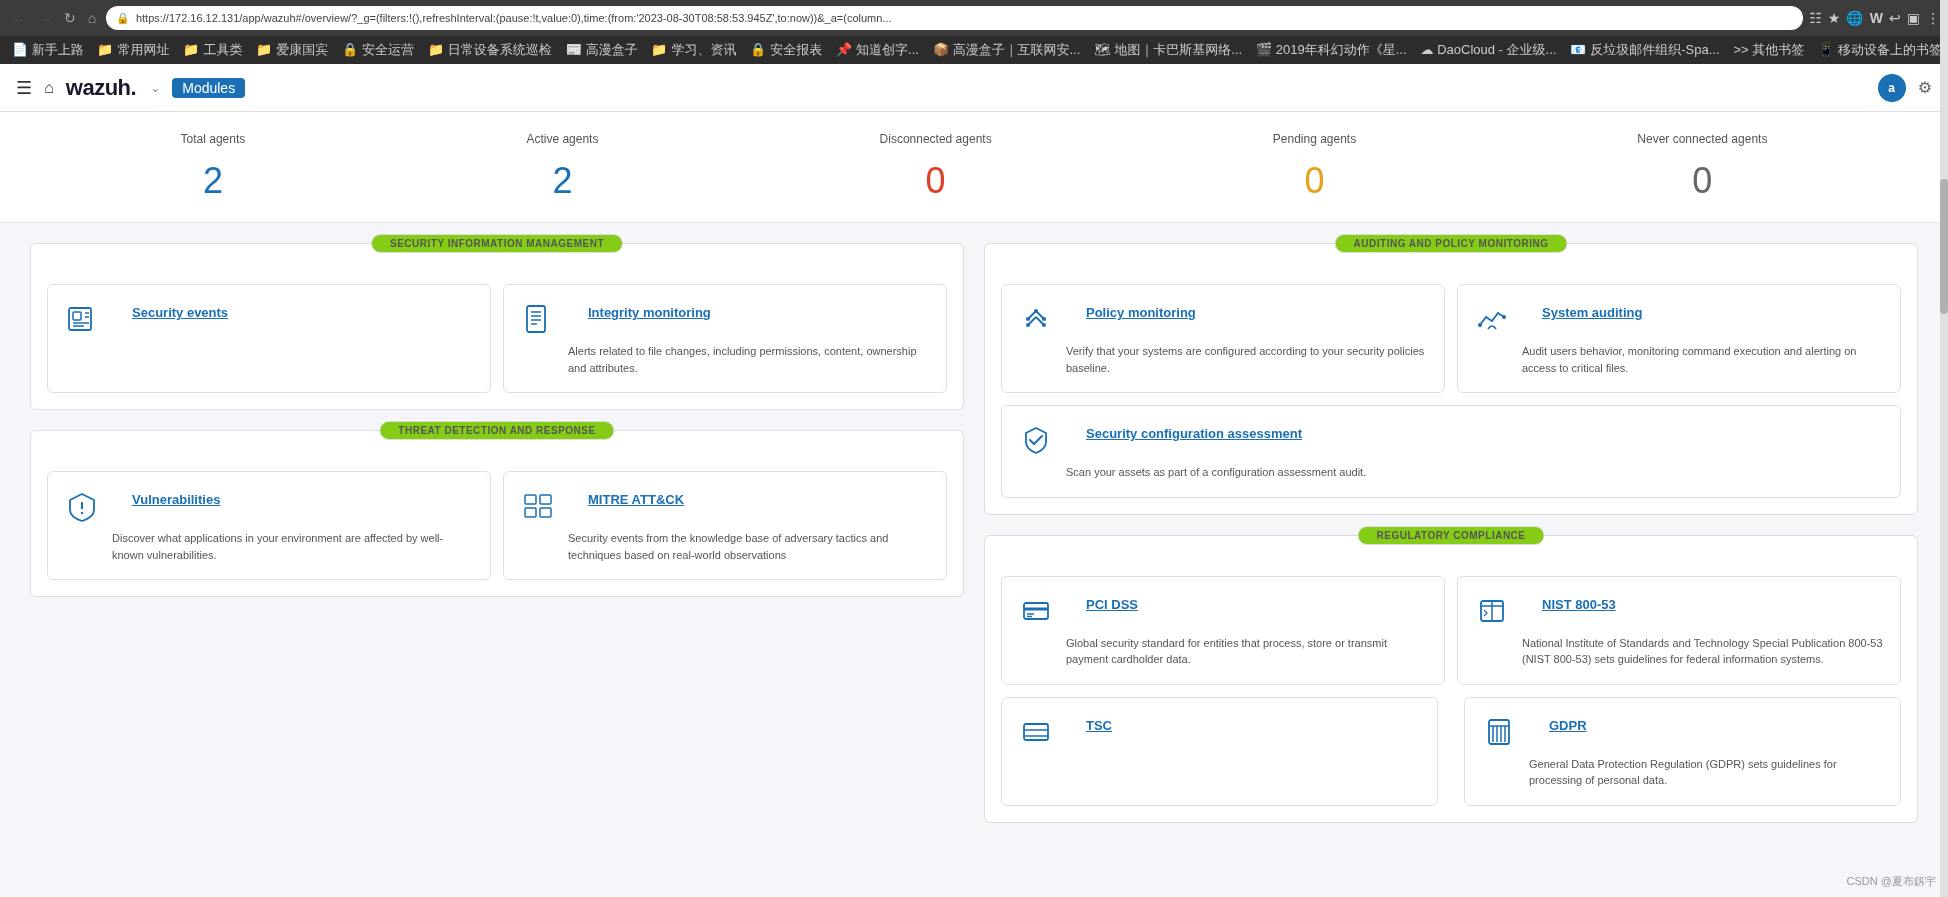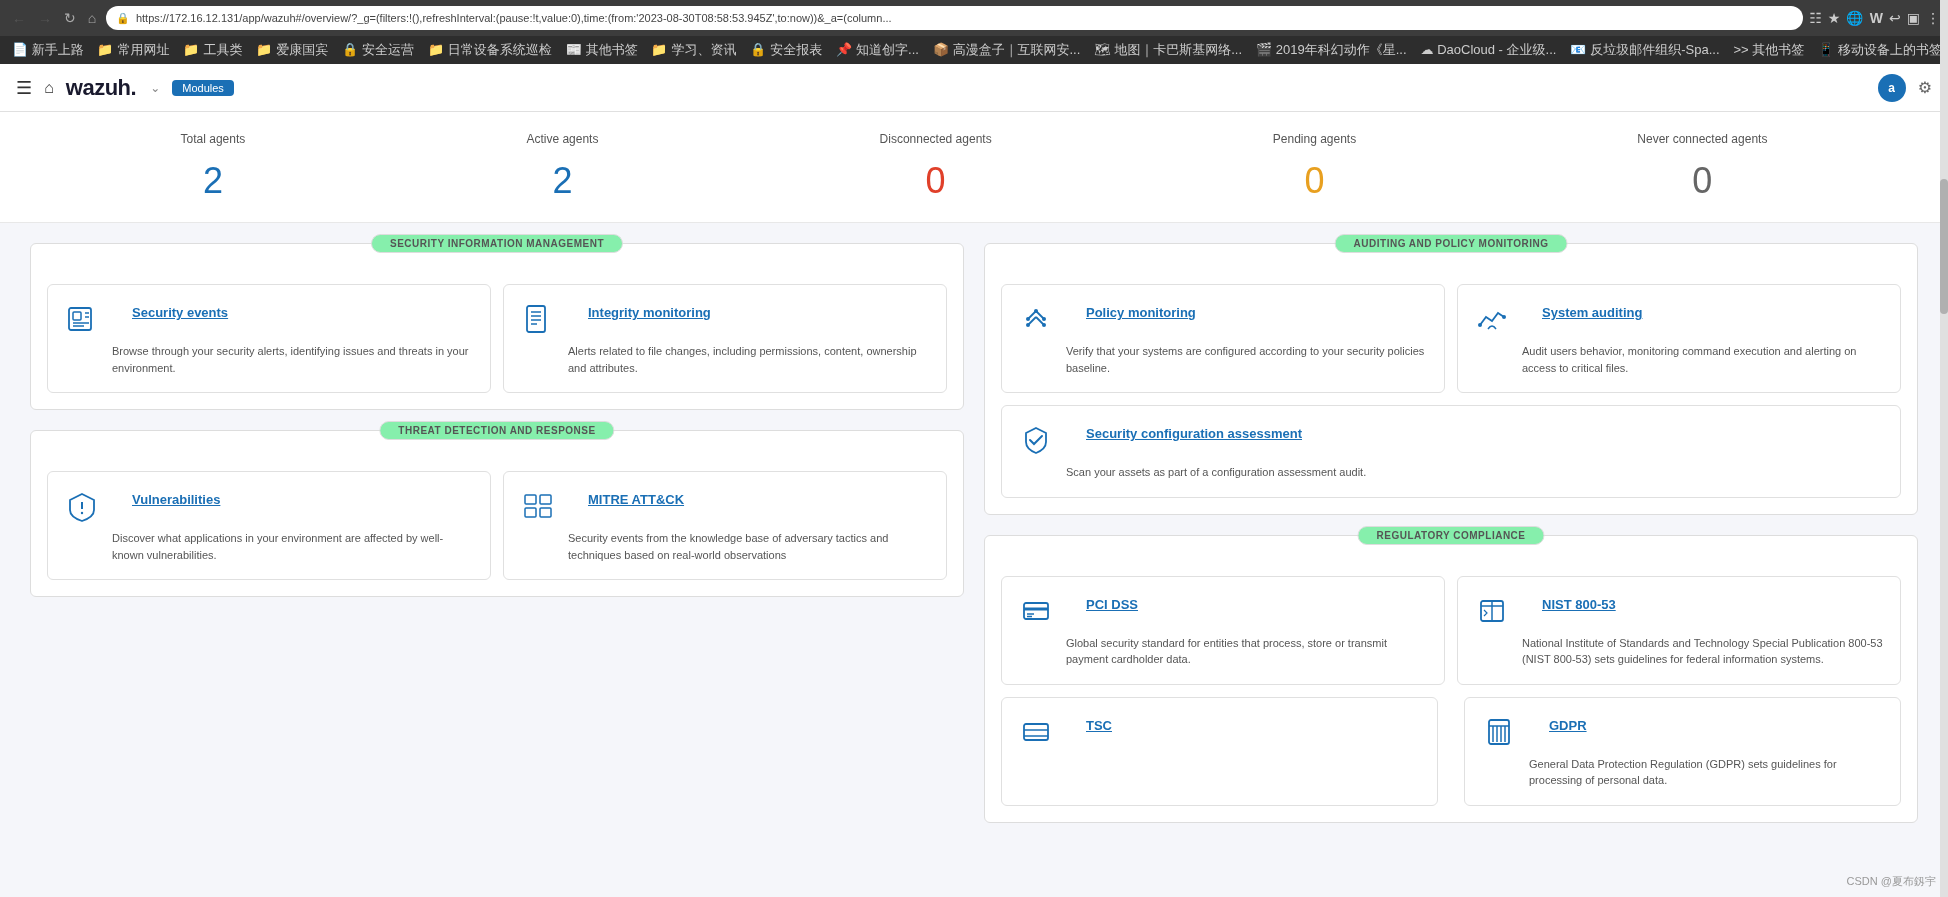--- a/index.html
+++ b/index.html
@@ -63,21 +63,21 @@
       gap: 12px;
     }
     .hamburger { font-size: 18px; cursor: pointer; color: #333; }
     .home-icon { font-size: 16px; color: #333; cursor: pointer; }
     .wazuh-logo { font-size: 22px; font-weight: bold; color: #1a1a2e; letter-spacing: -0.5px; }
     .wazuh-logo span { color: #1a1a2e; }
     .logo-dot { color: #00aaff; }
     .modules-badge {
       background: #1a6fb5;
       color: #fff;
-      font-size: 11px;
+      font-size: 14px;
       padding: 2px 10px;
       border-radius: 4px;
       cursor: pointer;
     }
     .header-spacer { flex: 1; }
     .header-avatar {
       width: 28px; height: 28px; border-radius: 50%;
       background: #1a6fb5; color: #fff;
       display: flex; align-items: center; justify-content: center;
       font-size: 12px; font-weight: bold; cursor: pointer;
@@ -117,21 +117,21 @@
       border-radius: 6px;
       margin-bottom: 20px;
       position: relative;
       padding-top: 20px;
     }
     .section-header {
       position: absolute;
       top: -10px;
       left: 50%;
       transform: translateX(-50%);
-      background: #86efac;
+      background: #84cc16;
       border: 1px solid #ddd;
       border-radius: 20px;
       padding: 3px 18px;
       font-size: 10px;
       font-weight: 600;
       color: #555;
       letter-spacing: 0.5px;
       white-space: nowrap;
     }
     .section-cards {
@@ -190,21 +190,21 @@
   </div>
 </div>
 
 <div class="bookmarks-bar">
   <span class="bookmark-item">📄 新手上路</span>
   <span class="bookmark-item">📁 常用网址</span>
   <span class="bookmark-item">📁 工具类</span>
   <span class="bookmark-item">📁 爱康国宾</span>
   <span class="bookmark-item">🔒 安全运营</span>
   <span class="bookmark-item">📁 日常设备系统巡检</span>
-  <span class="bookmark-item">📰 其他书签</span>
+  <span class="bookmark-item">📰 高漫盒子</span>
   <span class="bookmark-item">📁 学习、资讯</span>
   <span class="bookmark-item">🔒 安全报表</span>
   <span class="bookmark-item">📌 知道创字...</span>
   <span class="bookmark-item">📦 高漫盒子｜互联网安...</span>
   <span class="bookmark-item">🗺 地图｜卡巴斯基网络...</span>
   <span class="bookmark-item">🎬 2019年科幻动作《星...</span>
   <span class="bookmark-item">☁ DaoCloud - 企业级...</span>
   <span class="bookmark-item">📧 反垃圾邮件组织-Spa...</span>
   <span class="bookmark-item">&gt;&gt; 其他书签</span>
   <span class="bookmark-item">📱 移动设备上的书签</span>
@@ -263,21 +263,20 @@
                 <rect x="3" y="5" width="22" height="22" rx="2" stroke="#1a6fb5" stroke-width="1.8" fill="none"></rect>
                 <rect x="7" y="9" width="8" height="8" rx="1" stroke="#1a6fb5" stroke-width="1.5" fill="none"></rect>
                 <line x1="19" y1="10" x2="23" y2="10" stroke="#1a6fb5" stroke-width="1.5"></line>
                 <line x1="19" y1="14" x2="23" y2="14" stroke="#1a6fb5" stroke-width="1.5"></line>
                 <line x1="7" y1="20" x2="23" y2="20" stroke="#1a6fb5" stroke-width="1.5"></line>
                 <line x1="7" y1="23" x2="18" y2="23" stroke="#1a6fb5" stroke-width="1.5"></line>
               </svg>
             </div>
             <div class="card-title">Security events</div>
           </div>
-          <div class="card-desc">Browse through your security alerts, identifying issues and threats in your environment.</div>
         </div>
 
         <div class="card">
           <div class="card-header">
             <div class="card-icon">
               <svg viewBox="0 0 32 32" fill="none" xmlns="http://www.w3.org/2000/svg">
                 <rect x="5" y="3" width="18" height="26" rx="2" stroke="#1a6fb5" stroke-width="1.8" fill="none"></rect>
                 <line x1="9" y1="9" x2="19" y2="9" stroke="#1a6fb5" stroke-width="1.5"></line>
                 <line x1="9" y1="13" x2="19" y2="13" stroke="#1a6fb5" stroke-width="1.5"></line>
                 <line x1="9" y1="17" x2="19" y2="17" stroke="#1a6fb5" stroke-width="1.5"></line>

